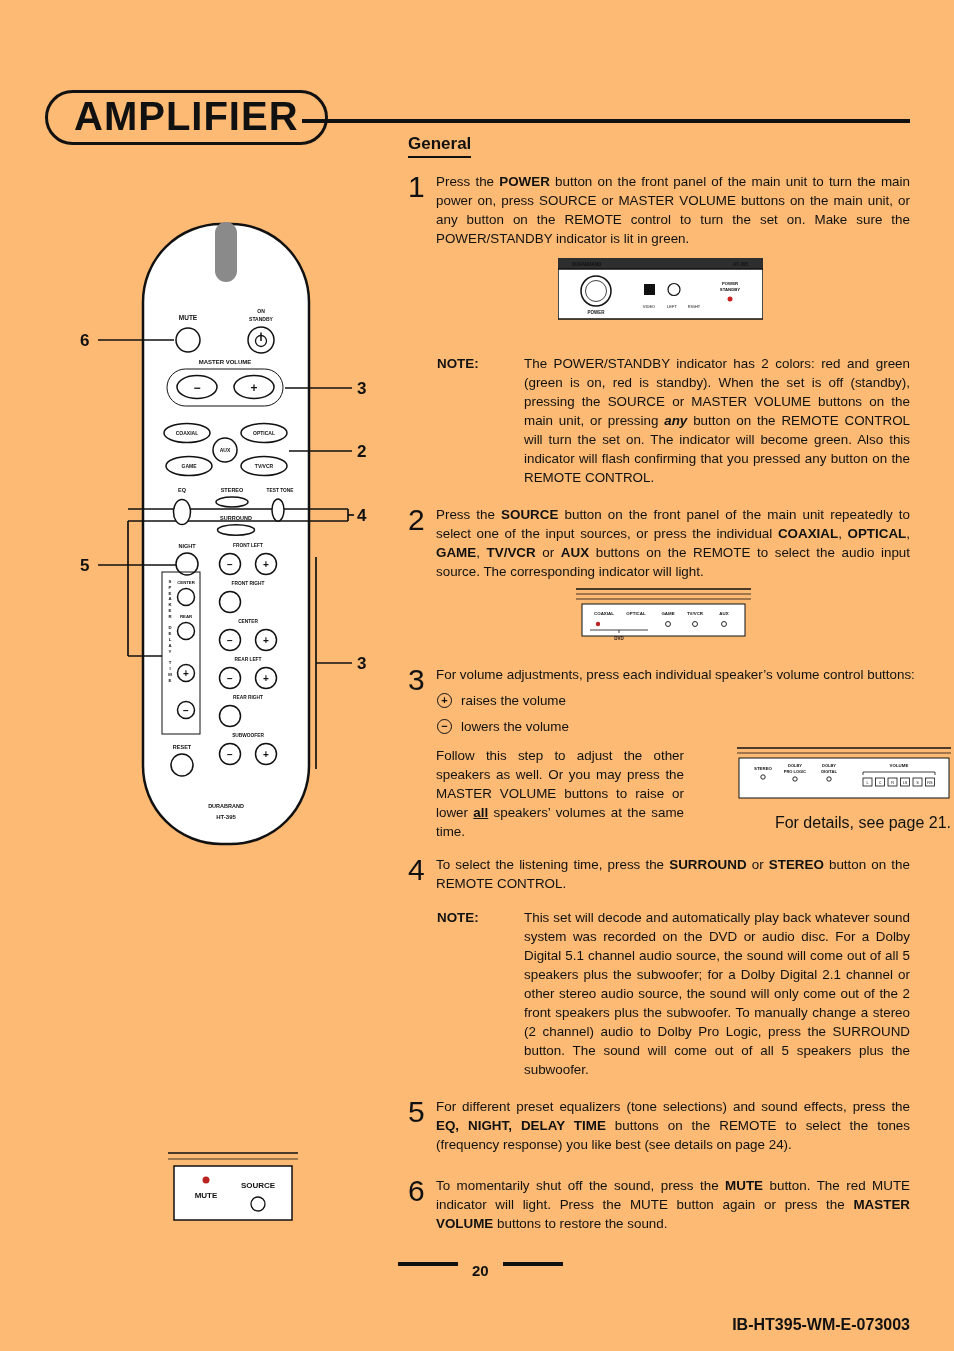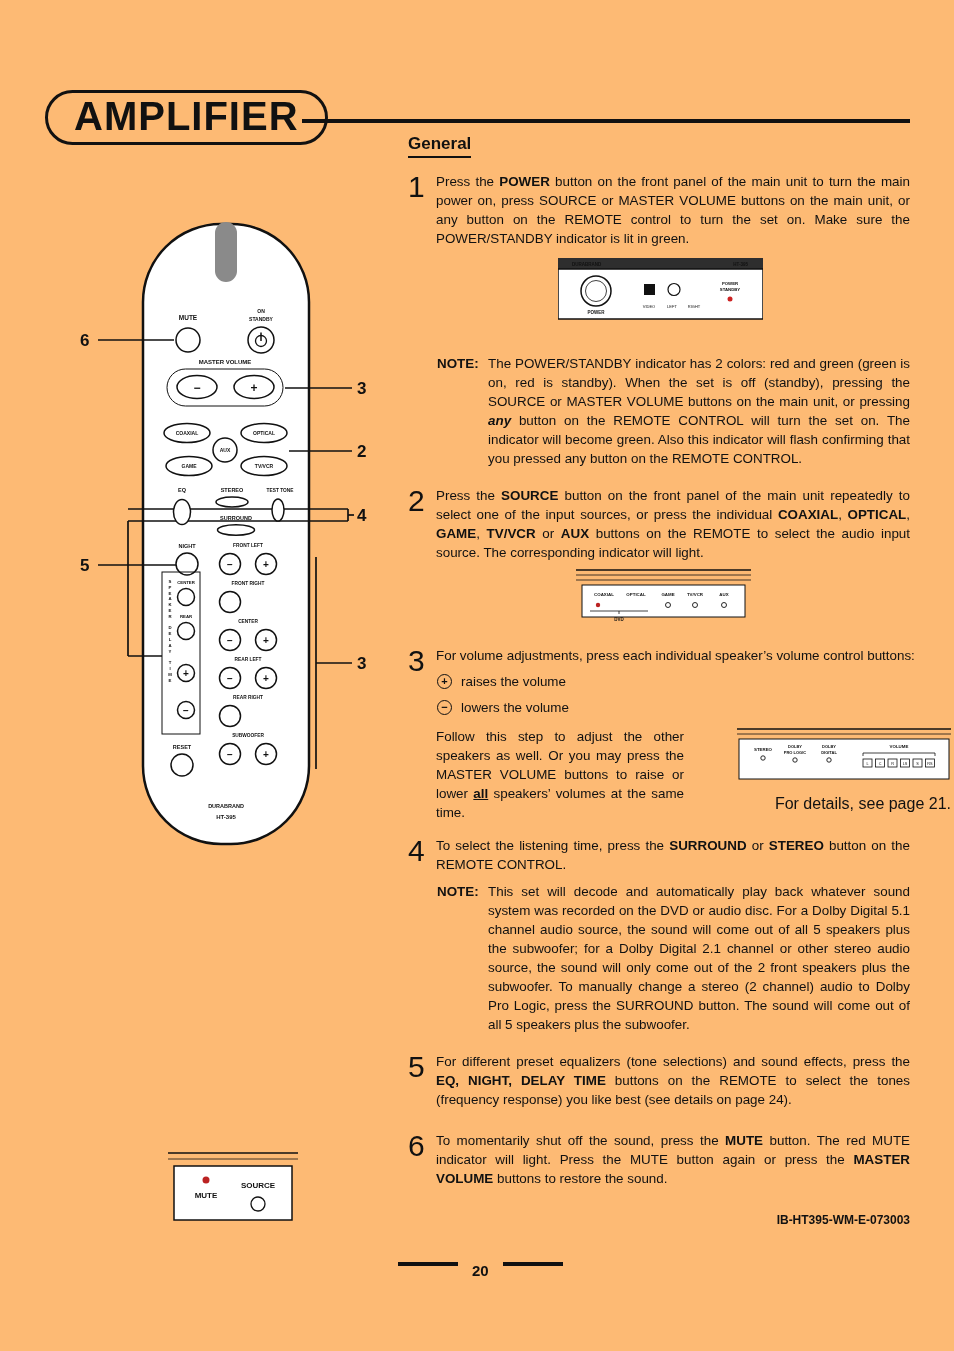--- a/index.html
+++ b/index.html
@@ -11,21 +11,21 @@
                 padding:1px 26px 3px 26px; font-size:40px; font-weight:bold; letter-spacing:1px; }
   .title-line { position:absolute; left:302px; top:119px; width:608px; height:4px; background:#111; }
 
   
   .content { position:absolute; left:408px; top:134px; width:502px; }
   .general { display:inline-block; font-size:17px; font-weight:bold; border-bottom:2px solid #111;
              padding-bottom:2px; margin-bottom:14px; }
   .step { display:flex; margin-bottom:6px; }
   .step-num { flex:none; width:28px; font-size:30px; line-height:30px; font-weight:normal; }
   .step-body { flex:1; font-size:13.4px; line-height:19px; text-align:justify; }
-  .note { display:flex; margin:8px 0 18px 29px; }
+  .note { display:flex; margin:15px 0 18px 29px;gap:36px; }
   .note-label { flex:none; width:51px; font-size:13.4px; font-weight:bold; line-height:19px; }
   .note-body { flex:1; font-size:13.4px; line-height:19px; text-align:justify; }
 
   .panel1-wrap { margin:10px 0 30px 150px; }
   .panel2-wrap { margin:6px 0 16px 168px; }
 
   .vol-line { display:flex; align-items:center; margin:7px 0 7px 1px; }
   .circ { flex:none; width:15px; height:15px; border:1.6px solid #111; border-radius:50%;
           display:flex; align-items:center; justify-content:center; font-size:11px; font-weight:bold;
           margin-right:9px; line-height:1; }
@@ -51,21 +51,21 @@
   .s5  { font-size:5px; }  .s55 { font-size:5.5px; } .s6 { font-size:6px; } .s65 { font-size:6.5px; }
   .sym { font-size:12px; font-weight:bold; text-anchor:middle; }
   .sym2 { font-size:10px; font-weight:bold; text-anchor:middle; }
   .callout { font-size:17px; font-weight:bold; }
   .cline { stroke:#111; stroke-width:1.7; fill:none; }
 
   
   .footer-page { position:absolute; left:398px; top:1262px; display:flex; align-items:flex-start; gap:14px; }
   .pg-line { width:60px; height:4px; background:#111; }
   .pg-num { font-size:15px; font-weight:bold; }
-  .doc-code { position:absolute; right:44px; top:1213px; font-size:12px; font-weight:bold;padding-left:12px; }
+  .doc-code { position:absolute; right:44px; top:1316px; font-size:16px; font-weight:bold;padding-left:12px; }
 </style>
 </head>
 <body>
 
 <div class="page">
 
   <div class="title-pill">AMPLIFIER</div>
   <div class="title-line"></div>
 
   <svg class="remote-fig" viewBox="0 0 310 660">

